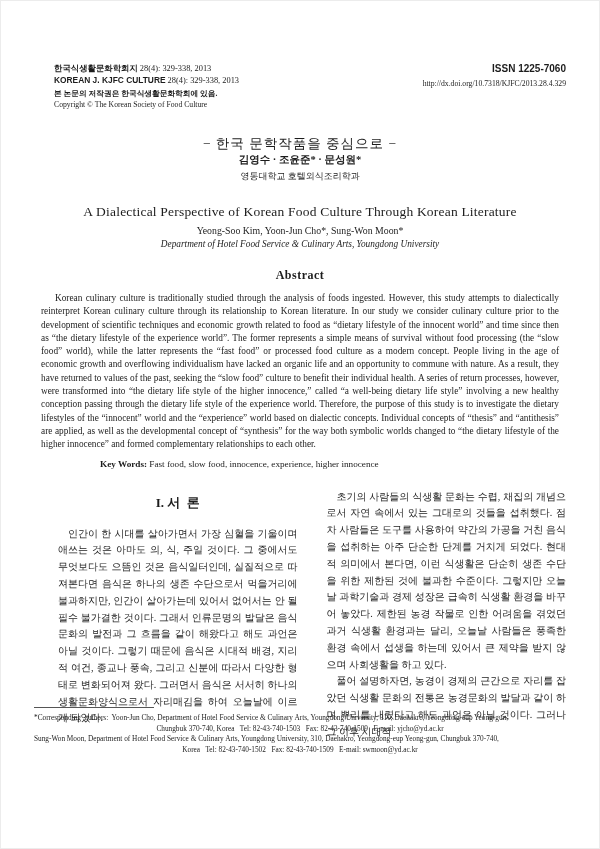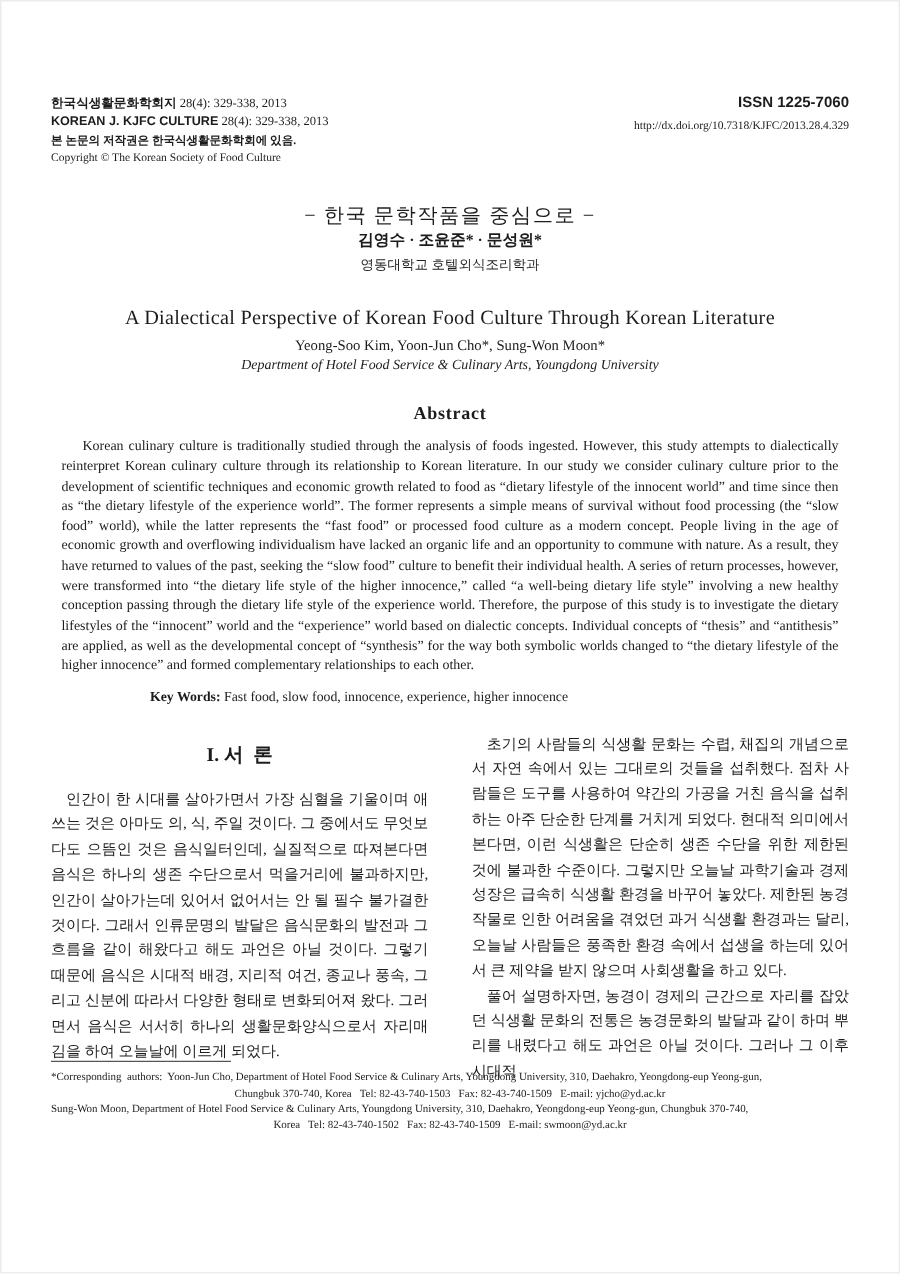--- a/index.html
+++ b/index.html
@@ -5,21 +5,21 @@
   html, body { margin:0; padding:0; background:#f5f5f5; }
   .page {
     width:600px; height:849px; box-sizing:border-box;
     background:#ffffff; border:1px solid #ececec;
     padding:62px 33px 0 33px; position:relative;
     font-family:"Liberation Serif", serif; color:#1c1c1c;
     overflow:hidden;
   }
   
   .hdr { display:flex; justify-content:space-between; align-items:flex-start; }
-  .hdr-left { text-align:left; }
+  .hdr-left { text-align:left;margin-left:20px; }
   .jline { font-size:8.6px; line-height:11.5px; }
   .jline .jbold { font-weight:bold; font-family:"Liberation Sans", sans-serif; font-size:8.4px; }
   .jline .jrest { font-size:8.4px; }
   .cline { font-size:7.7px; line-height:10.5px; }
   .cline-first { margin-top:3px;font-weight:bold; }
   .hdr-right { text-align:right; }
   .issn { font-family:"Liberation Sans", sans-serif; font-weight:bold; font-size:10px; line-height:12px; }
   .doi { font-size:7.7px; margin-top:4px; }
   
   .title-block { text-align:center; margin-top:25px; }
@@ -30,21 +30,21 @@
   .etitle { font-size:13.5px; margin-top:21px; letter-spacing:0.2px; }
   .eauthors { font-size:9.8px; margin-top:5px; }
   .eaffil { font-size:9.3px; font-style:italic; margin-top:3px; }
   
   .abstract { margin:19px 7px 0 7px; }
   .abs-head { text-align:center; font-weight:bold; font-size:12px; letter-spacing:0.5px; }
   .abs-body { margin-top:9px; font-size:9.3px; line-height:13.3px; text-align:justify; text-indent:14px; }
   .keywords { margin-top:7px; padding-left:14px; font-size:9.2px; }
   .kw-label { font-family:Liberation Serif, serif; font-weight:600;margin-left:45px; }
   
-  .cols { display:flex; gap:29px; margin-top:20px; }
+  .cols { display:flex; gap:29px; margin-top:20px;margin-left:24px; }
   .col { width:50%; }
   .sec-head { text-align:center; font-size:13px; font-weight:bold; margin:5px 0 14px 0; white-space:pre; }
   .kpara { font-size:10px; line-height:16.8px; text-align:justify; text-indent:10px; word-break:break-all; }
   
   .footnote { position:absolute; left:33px; right:33px; top:706px; overflow:hidden; }
   .fn-rule { width:120px; border-top:1px solid #555; height:0; margin-bottom:5px; }
   .fn-line { font-size:7.3px; line-height:10.6px; white-space:pre; }
   .fn-center { text-align:center; }
 </style>
 </head>

